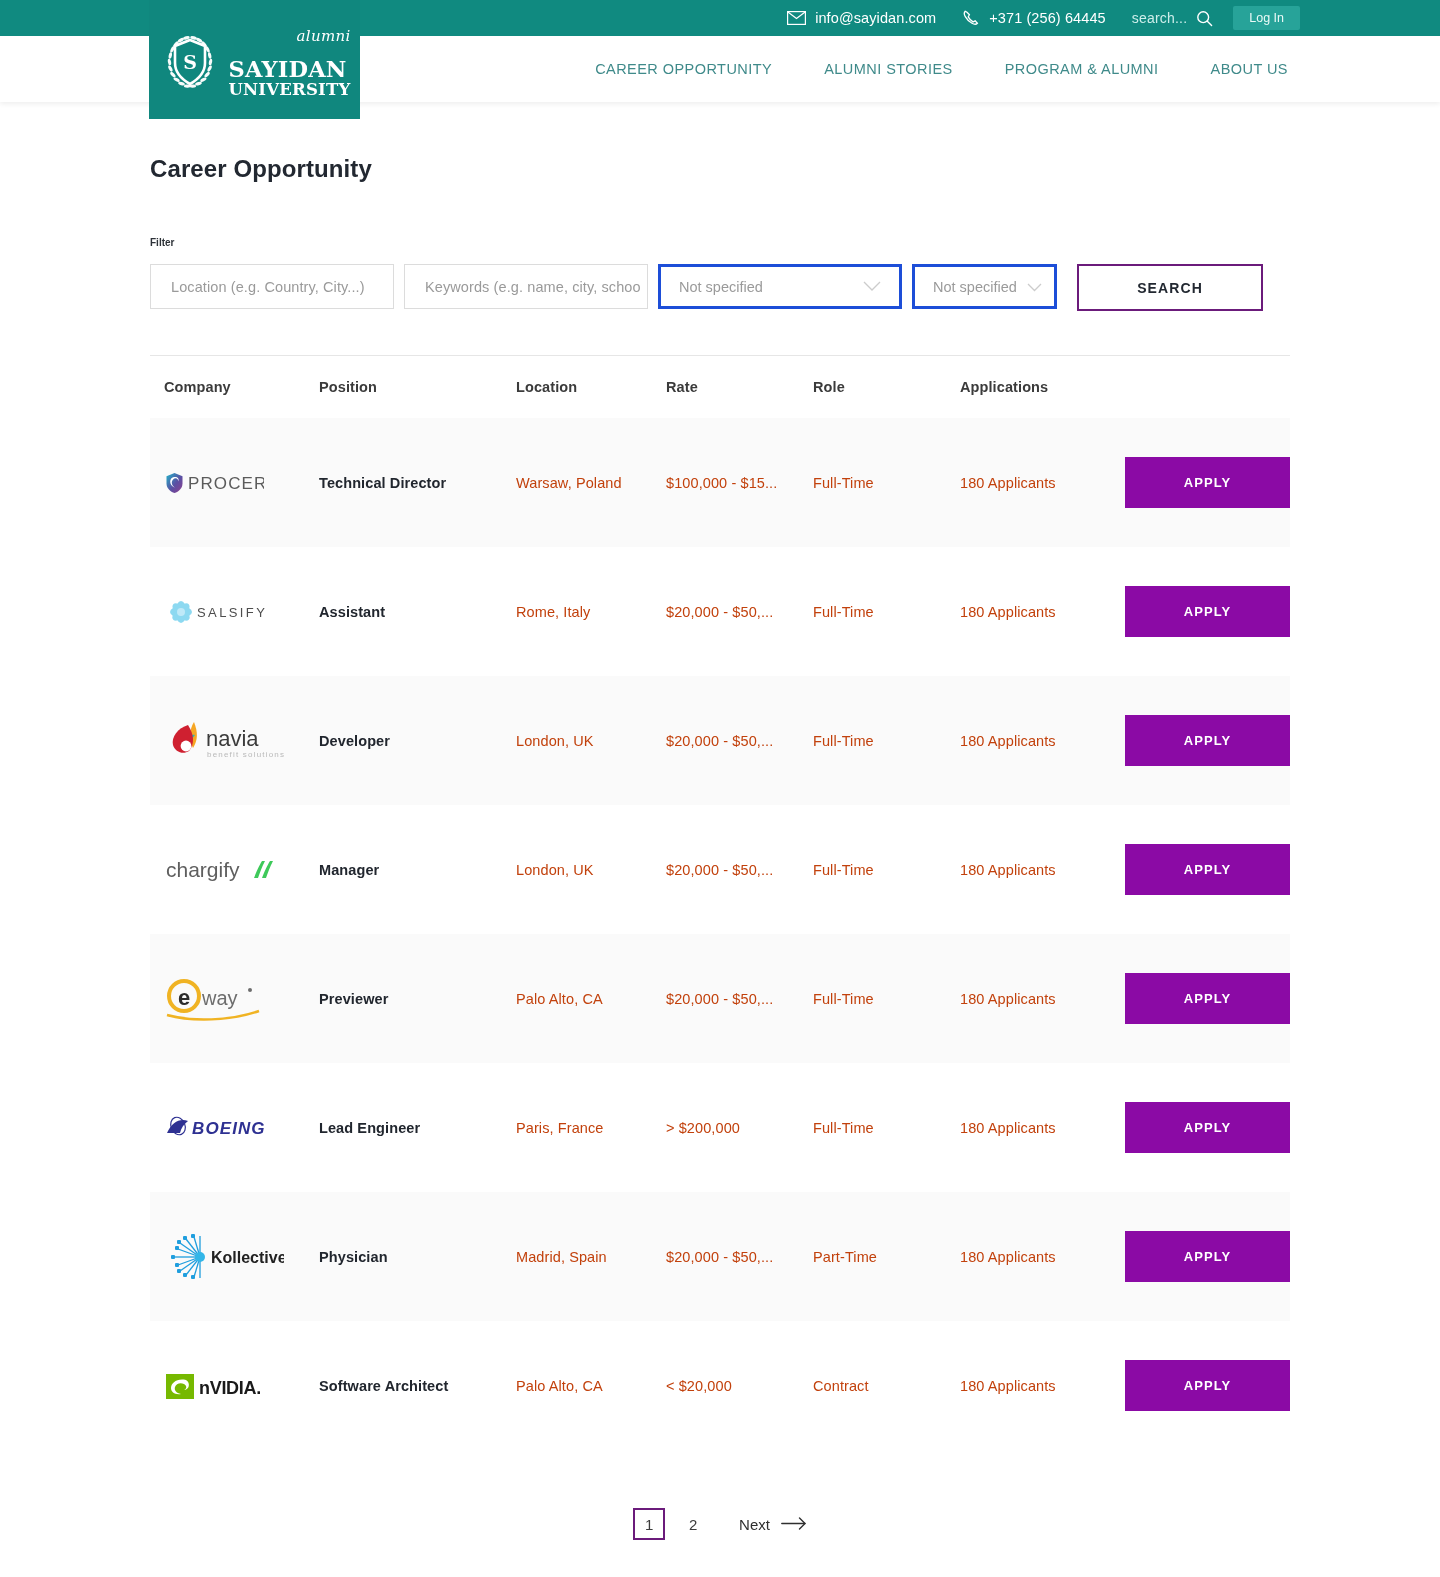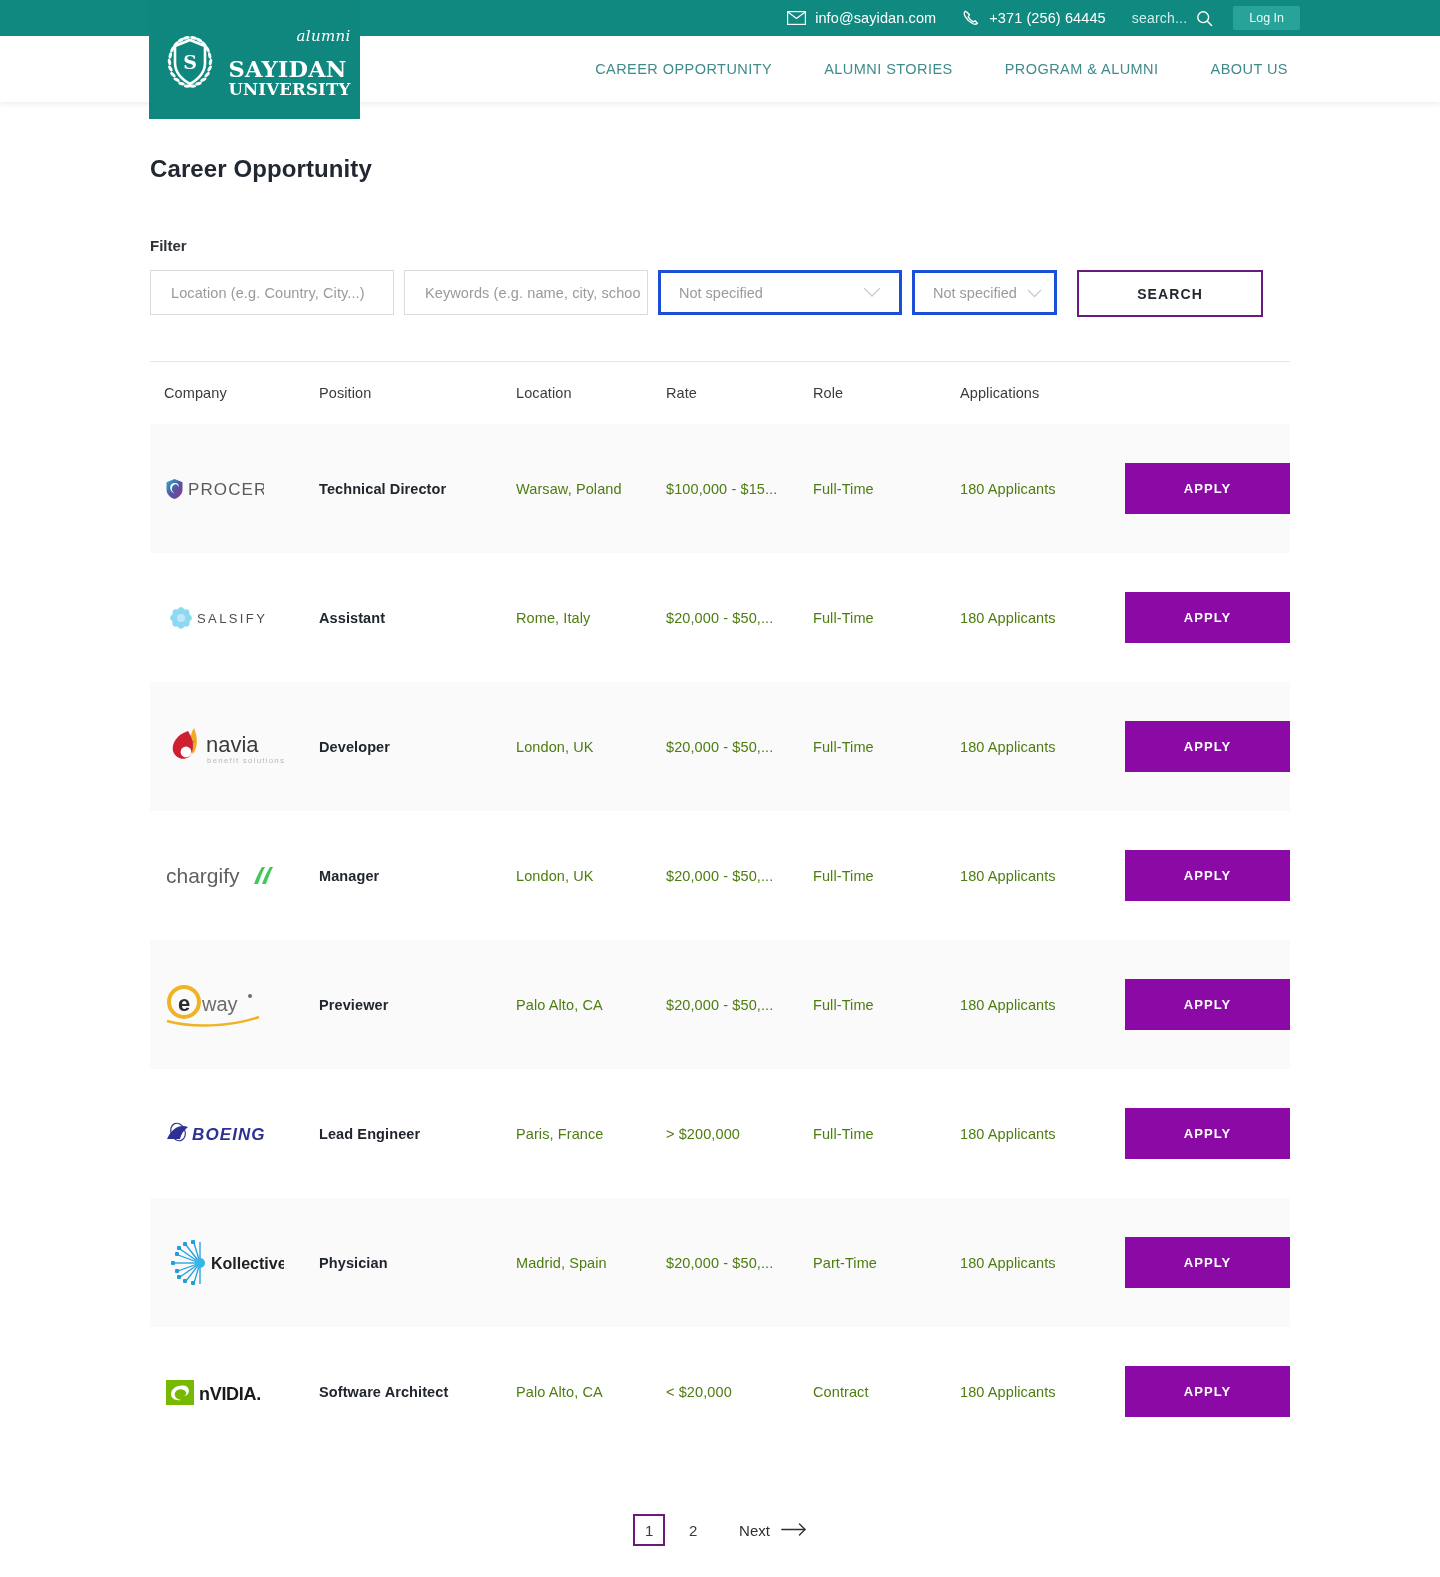--- a/index.html
+++ b/index.html
@@ -121,21 +121,21 @@
     margin-top: 53px;
     font-size: 24px;
     font-weight: bold;
     color: #222831;
     letter-spacing: .1px;
   }
 
   
   .filter-label {
     margin-top: 54px;
-    font-size: 15px;
+    font-size: 10px;
     font-weight: bold;
     color: #2d3238;
   }
   .filter-row {
     margin-top: 16px;
     display: flex;
     align-items: stretch;
     gap: 10px;
   }
   .field {
@@ -182,20 +182,21 @@
     margin-left: 10px;
   }
 
   
   .table { margin-top: 44px; border-top: 1px solid #e6e6e6; }
   .thead {
     display: flex;
     align-items: center;
     height: 62px;
     padding-left: 14px;
+    font-weight: bold;
   }
   .th {
     font-size: 14.5px;
     color: #3b3b3b;
     letter-spacing: .1px;
   }
   .c-company   { width: 148px; flex: 0 0 148px; }
   .c-position  { width: 197px; flex: 0 0 197px; margin-left: 7px; }
   .c-location  { width: 150px; flex: 0 0 150px; }
   .c-rate      { width: 147px; flex: 0 0 147px; }
@@ -205,21 +206,21 @@
 
   .trow {
     display: flex;
     align-items: center;
     height: 129px;
     padding-left: 14px;
   }
   .trow.alt { background: #fafafa; }
   .cell {
     font-size: 14.5px;
-    color: #4d7c0f;
+    color: #c2410c;
     letter-spacing: .1px;
     white-space: nowrap;
   }
   .cell.position {
     color: #21262e;
     font-weight: bold;
   }
   .apply-btn {
     width: 165px;
     height: 51px;

